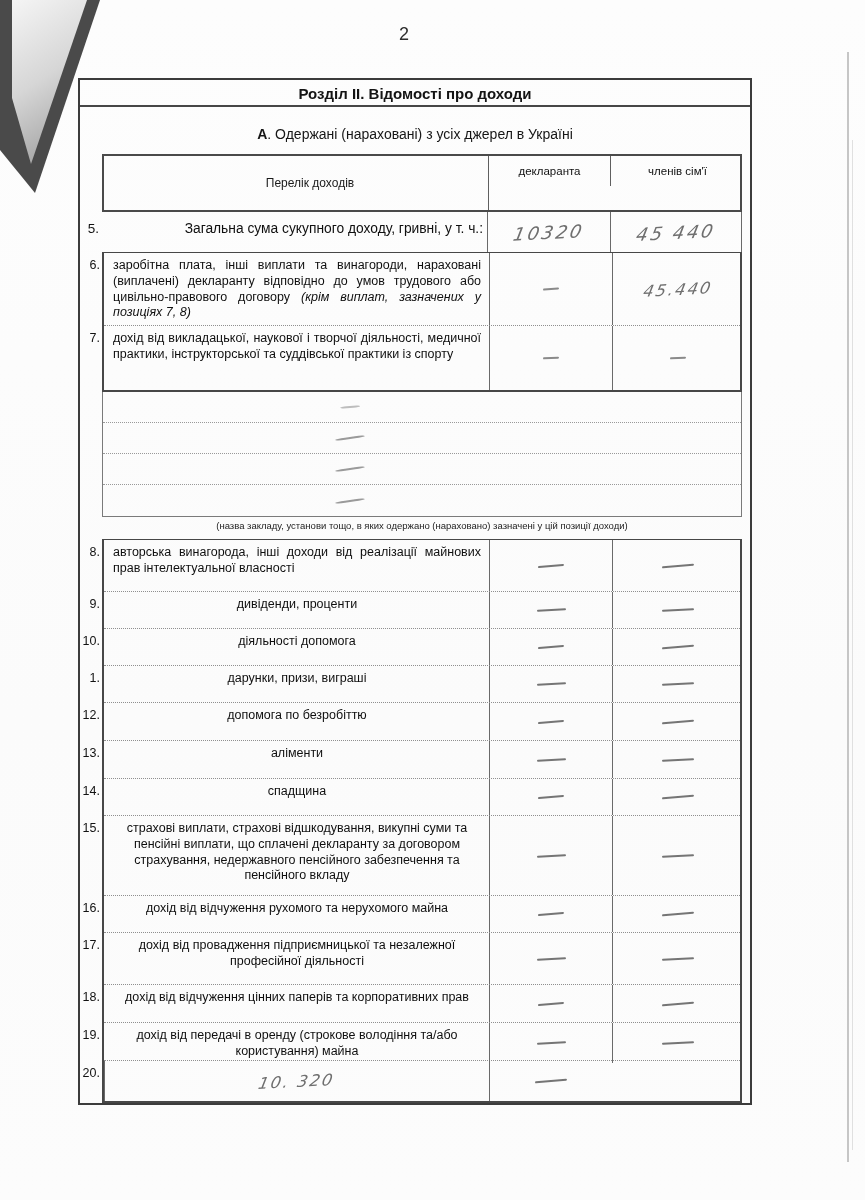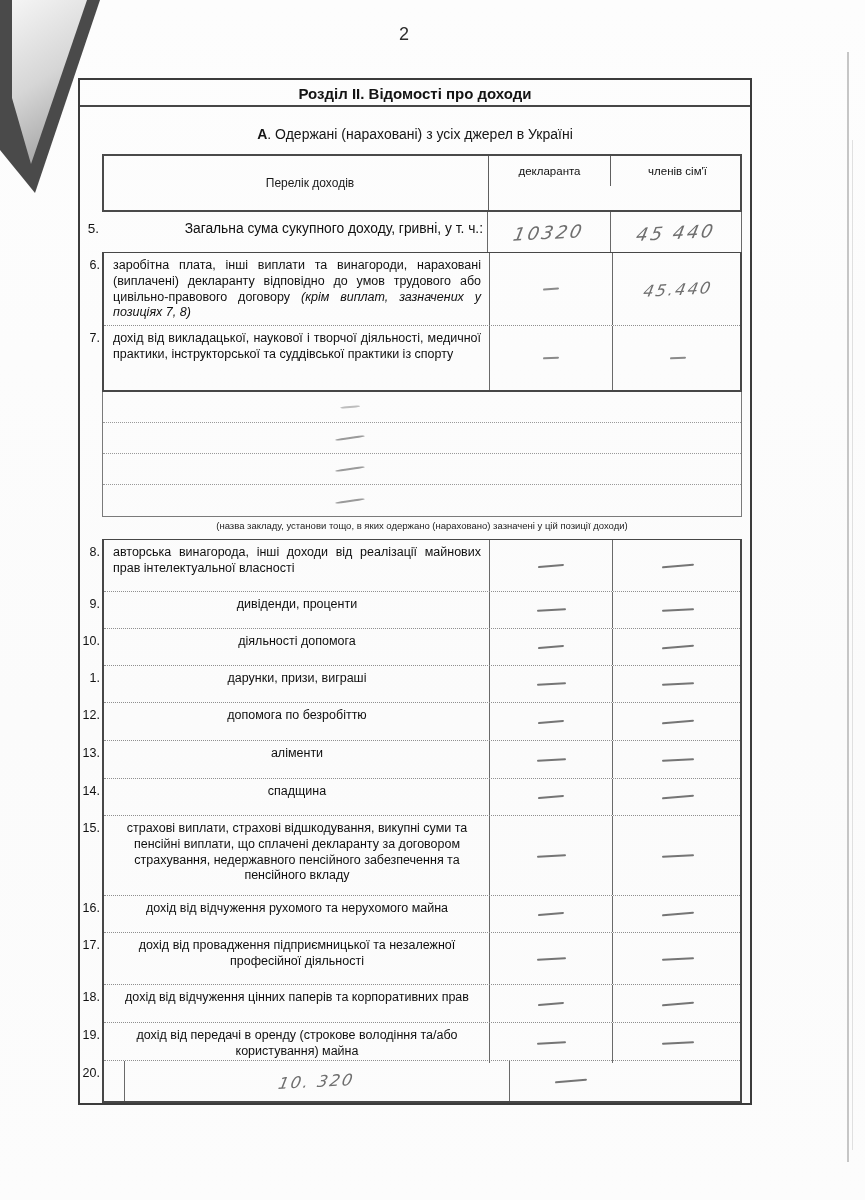--- a/index.html
+++ b/index.html
@@ -290,21 +290,21 @@
           <div class="income-row" style="height: 38px;">
             <div class="row-num">19.</div>
             <div class="text-cell">дохід від передачі в оренду (строкове володіння та/або користування) майна</div>
             <div class="val-cell">
               <div class="dash"></div>
             </div>
             <div class="val-cell family">
               <div class="dash"></div>
             </div>
           </div>
-          <div class="income-row" style="height: 40px; padding-left: 20px;">
+          <div class="income-row" style="height: 40px;">
             <div class="row-num">20.</div>
             <div class="val-cell">
               <span class="hand small">10. 320</span>
             </div>
             <div class="val-cell family">
               <div class="dash"></div>
             </div>
           </div>
         </div>
 

